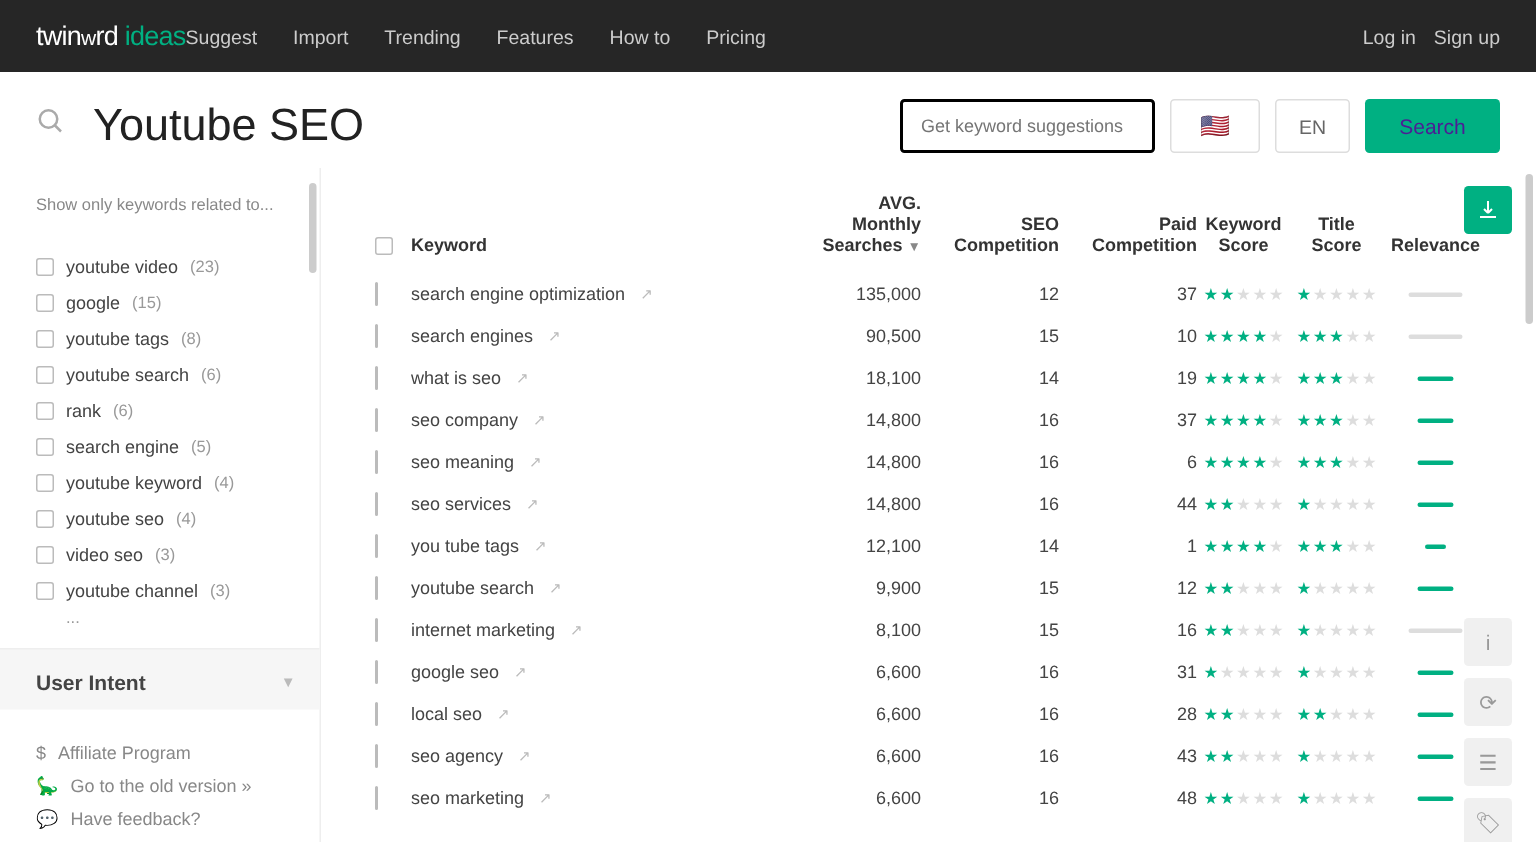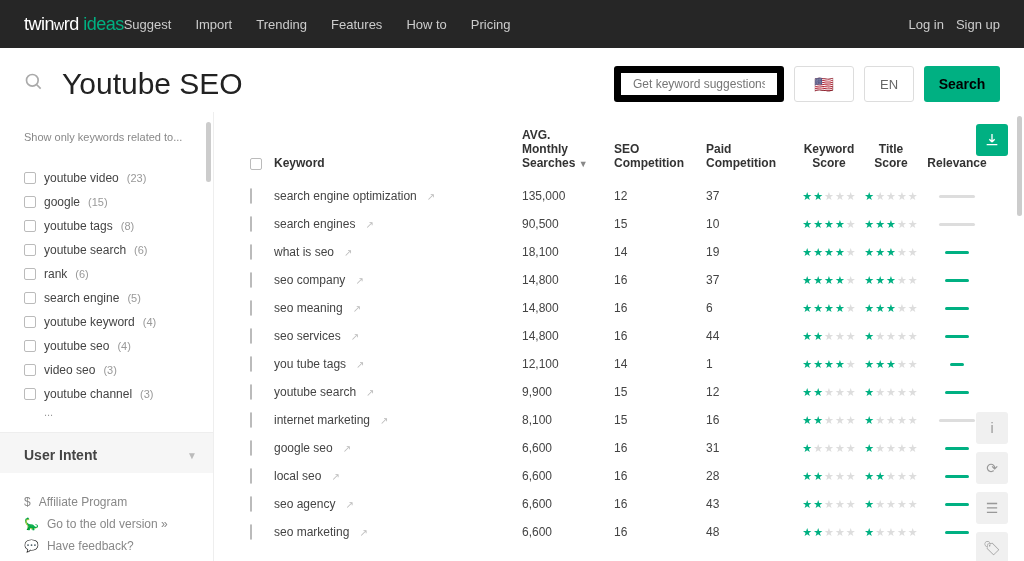--- a/index.html
+++ b/index.html
@@ -8,45 +8,45 @@
 .logo{color:#fff;font-size:18px;font-weight:400;letter-spacing:-0.5px}
 .logo .accent{color:#00b082}
 .logo .bird{color:#fff;font-size:14px}
 .nav{display:flex;gap:24px}
 .nav a{color:#ccc;font-size:13px;text-decoration:none;cursor:pointer}
 .header-right{margin-left:auto;display:flex;gap:12px}
 .header-right a{color:#ccc;font-size:13px;text-decoration:none;cursor:pointer}
 .searchbar{display:flex;align-items:center;padding:18px 24px 10px 24px;gap:10px}
 .search-icon{color:#999;font-size:20px;margin-right:8px}
 .search-text{font-size:30px;font-weight:300;color:#222;flex:1}
-.sugg-input{border:7px solid #000000;border-radius:3px;height:36px;width:170px;padding:0 12px;font-size:12px;color:#999}
+.sugg-input{border:2px solid #000000;border-radius:3px;height:36px;width:170px;padding:0 12px;font-size:12px;color:#999}
 .flag-box{border:1px solid #ddd;border-radius:3px;height:36px;width:60px;display:flex;align-items:center;justify-content:center;font-size:16px}
 .lang-box{border:1px solid #ddd;border-radius:3px;height:36px;width:50px;display:flex;align-items:center;justify-content:center;font-size:13px;color:#666}
-.search-btn{background:#00b082;color:#000000;border:none;border-radius:3px;height:36px;width:76px;font-size:14px;font-weight:700;cursor:pointer}
+.search-btn{background:#00b082;color:#4c1d95;border:none;border-radius:3px;height:36px;width:90px;font-size:14px;font-weight:400;cursor:pointer}
 .main{display:flex;padding:0 0 0 0}
 .sidebar{width:214px;padding:16px 16px 16px 24px;border-right:1px solid #eee;min-height:430px;position:relative}
 .sidebar-section{margin-bottom:14px}
 .sidebar-title{color:#00b082;font-size:15px;font-weight:600;display:flex;justify-content:space-between;align-items:center;cursor:pointer}
 .sidebar-title .caret{color:#00b082;font-size:10px}
 .sidebar-sub{color:#888;font-size:11px;margin-top:3px}
 .topic-list{margin-top:23px}
 .topic-item{display:flex;align-items:center;gap:8px;padding:5px 0;font-size:12px;color:#444;cursor:pointer}
 .topic-item .chk{width:12px;height:12px;border:1px solid #bbb;border-radius:2px;flex-shrink:0}
 .topic-item .cnt{color:#999;font-size:11px}
 .ellip{color:#999;padding-left:20px;font-size:11px}
 .intent{border-top:1px solid #eee;padding:14px 16px 10px 24px;margin-left:-24px;margin-right:-16px;background:#f6f6f6}
 .intent-title{font-size:14px;font-weight:600;color:#444;display:flex;justify-content:space-between;align-items:center}
 .intent-title .caret{color:#bbb;font-size:10px}
 .footer-links{margin-top:18px;font-size:12px;color:#888}
 .footer-links div{display:flex;align-items:center;gap:8px;padding:4px 0;cursor:pointer}
 .content{flex:1;padding:12px 8px 0 36px;position:relative;overflow:hidden}
 .thead{display:flex;align-items:flex-end;padding:4px 0 12px 0;font-size:12px;font-weight:600;color:#333}
 .col-chk{width:24px}
 .col-kw{width:248px}
-.col-num{width:92px;text-align:left}
+.col-num{width:92px;text-align:right}
 .col-score{width:62px;text-align:center}
 .col-rel{width:70px;text-align:center}
 .row{display:flex;align-items:center;padding:7px 0;font-size:12px;color:#444}
 .row .col-kw{display:flex;align-items:center;gap:10px}
 .row .ext{color:#bbb;font-size:10px;cursor:pointer}
 .row .chk{width:12px;height:12px;border:1px solid #bbb;border-radius:2px;margin-right:10px}
 .stars{display:flex;gap:1px;justify-content:center}
 .star{color:#ddd;font-size:11px}
 .star.on{color:#00b082}
 .relbar{height:3px;border-radius:2px;margin:0 auto}

